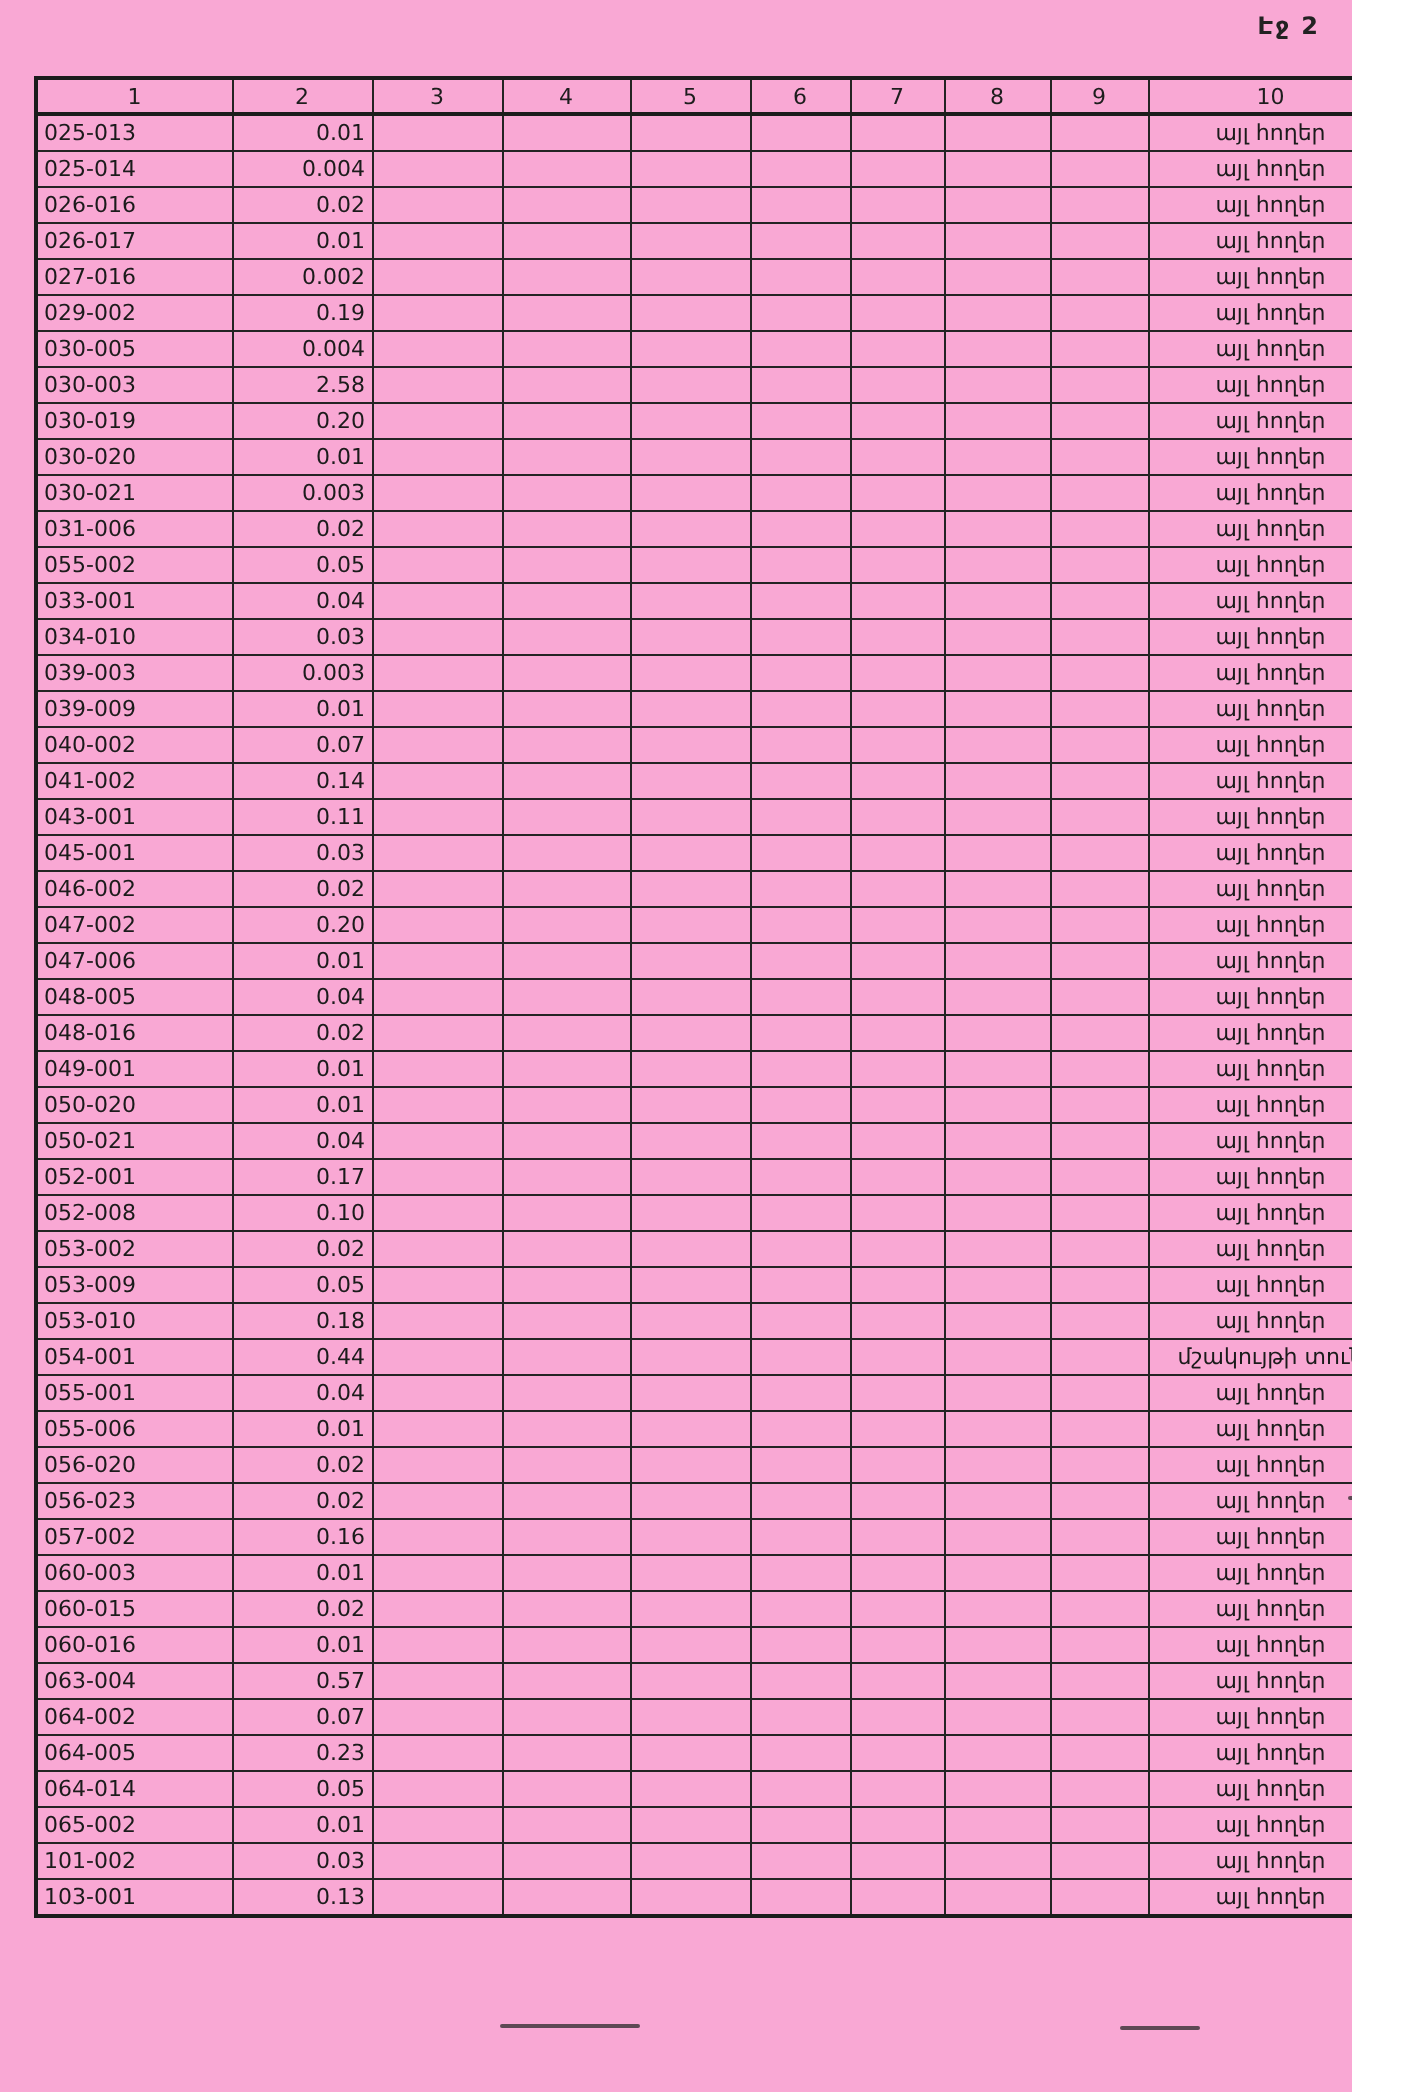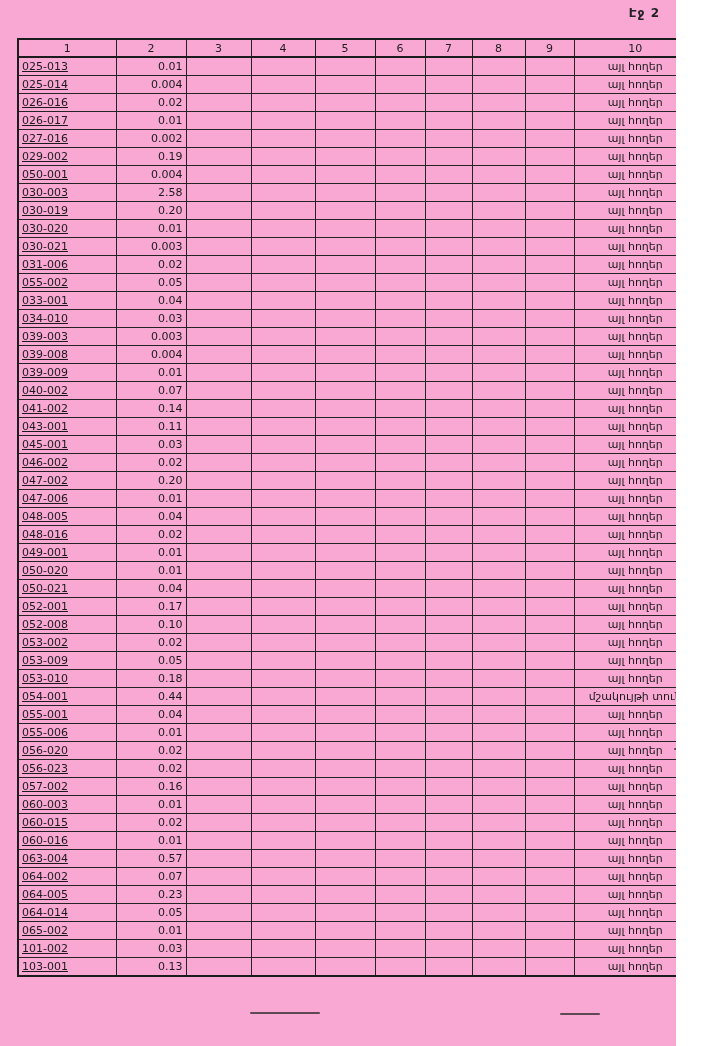--- a/index.html
+++ b/index.html
@@ -44,21 +44,21 @@
     white-space: nowrap;
     vertical-align: middle;
   }
   table.land-table thead th {
     font-weight: normal;
     text-align: center;
     border-bottom: 2px solid #1c1c1c;
     height: 16px;
     color: #1d1d1d;
   }
-  td.c-code { text-align: left; padding-left: 4px; text-decoration: underline; }
+  td.c-code { text-align: left; padding-left: 4px; }
   td.c-area { text-align: right; }
   td.c-empty { }
   td.c-note { text-align: center; padding-left: 4px; }
   
   .artifact {
     position: absolute;
     background: #2a2a2a;
     opacity: 0.75;
     border-radius: 1px;
   }
@@ -170,21 +170,21 @@
     <td class="c-empty"></td>
     <td class="c-empty"></td>
     <td class="c-empty"></td>
     <td class="c-empty"></td>
     <td class="c-empty"></td>
     <td class="c-empty"></td>
     <td class="c-note">այլ հողեր</td>
   </tr>
 
   <tr>
-    <td class="c-code">050-001</td>
+    <td class="c-code">030-005</td>
     <td class="c-area">0.004</td>
     <td class="c-empty"></td>
     <td class="c-empty"></td>
     <td class="c-empty"></td>
     <td class="c-empty"></td>
     <td class="c-empty"></td>
     <td class="c-empty"></td>
     <td class="c-empty"></td>
     <td class="c-note">այլ հողեր</td>
   </tr>
@@ -299,32 +299,20 @@
     <td class="c-empty"></td>
     <td class="c-empty"></td>
     <td class="c-empty"></td>
     <td class="c-empty"></td>
     <td class="c-empty"></td>
     <td class="c-empty"></td>
     <td class="c-empty"></td>
     <td class="c-note">այլ հողեր</td>
   </tr>
 
-  <tr>
-    <td class="c-code">039-008</td>
-    <td class="c-area">0.004</td>
-    <td class="c-empty"></td>
-    <td class="c-empty"></td>
-    <td class="c-empty"></td>
-    <td class="c-empty"></td>
-    <td class="c-empty"></td>
-    <td class="c-empty"></td>
-    <td class="c-empty"></td>
-    <td class="c-note">այլ հողեր</td>
-  </tr>
 
   <tr>
     <td class="c-code">039-009</td>
     <td class="c-area">0.01</td>
     <td class="c-empty"></td>
     <td class="c-empty"></td>
     <td class="c-empty"></td>
     <td class="c-empty"></td>
     <td class="c-empty"></td>
     <td class="c-empty"></td>

